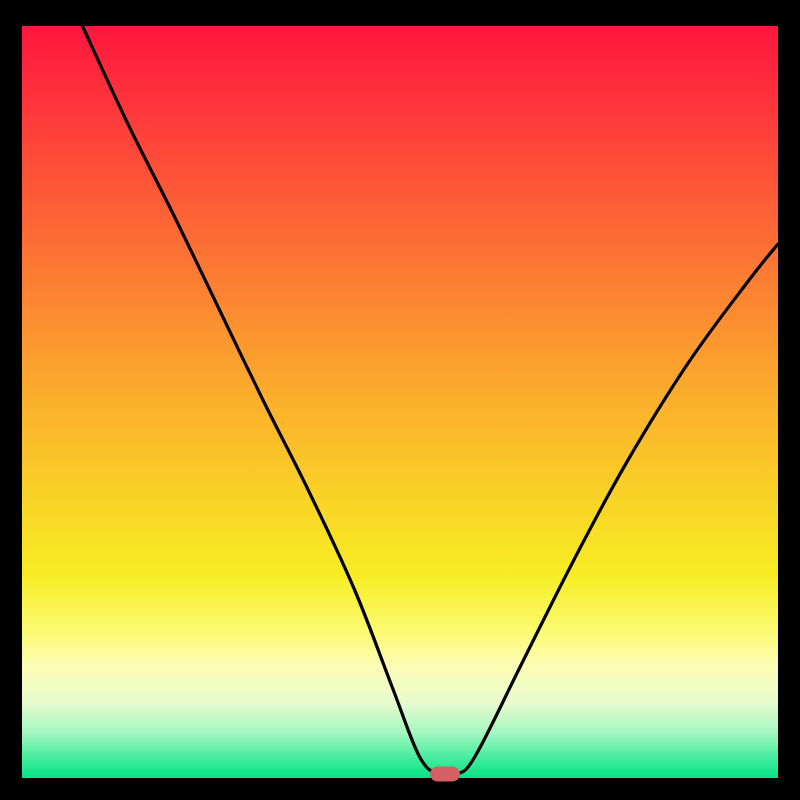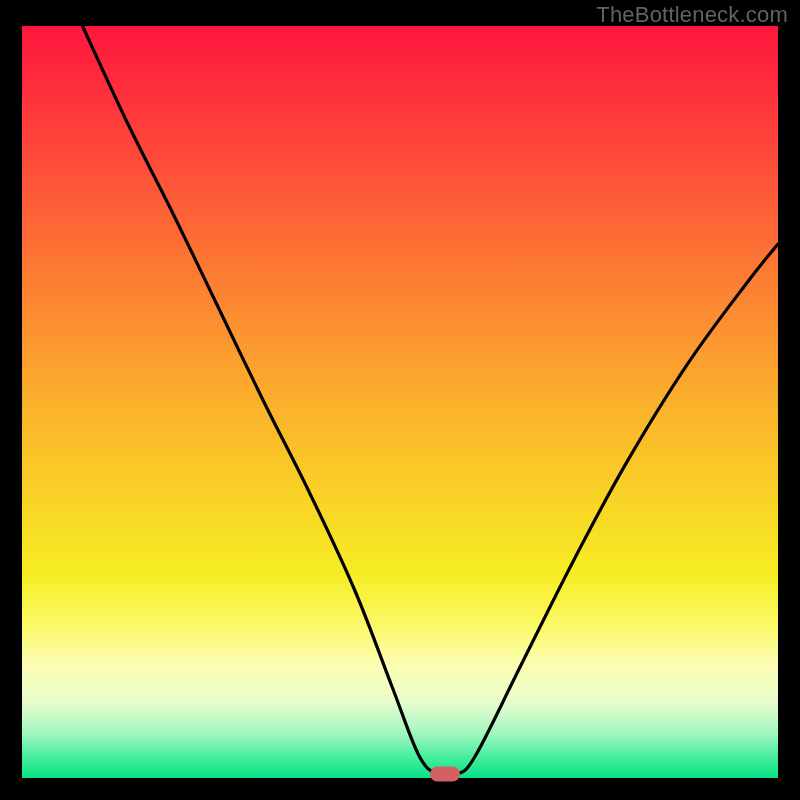--- a/index.html
+++ b/index.html
@@ -65,21 +65,20 @@
     background: #d55f63;
     border-radius: 8px;
     transform: translate(-50%, -50%);
     z-index: 4;
   }
 </style>
 </head>
 <body>
 
 <div class="frame">
-  <div class="watermark">TheBottleneck.com</div>
 
   <div class="plot-area">
     <svg class="curve" viewBox="0 0 756 752" preserveAspectRatio="none">
       <path id="curve-path" fill="none" stroke="#000000" stroke-width="3.2" stroke-linecap="round" stroke-linejoin="round" d="M 60.48 0.00 C 68.64 17.60, 89.51 63.92, 105.84 97.76 C 122.17 131.60, 134.87 154.84, 151.20 188.00 C 167.53 221.16, 180.23 248.16, 196.56 282.00 C 212.89 315.84, 225.59 342.84, 241.92 376.00 C 258.25 409.16, 270.95 432.40, 287.28 466.24 C 303.61 500.08, 317.67 528.81, 332.64 564.00 C 347.61 599.19, 358.87 631.98, 370.44 661.76 C 382.01 691.54, 388.74 713.87, 396.90 729.44 C 405.06 745.01, 409.00 744.86, 415.80 748.24 C 422.60 751.62, 427.90 751.62, 434.70 748.24 C 441.50 744.86, 442.03 749.07, 453.60 729.44 C 465.17 709.81, 481.27 674.39, 498.96 639.20 C 516.65 604.01, 532.83 570.47, 551.88 533.92 C 570.93 497.37, 584.39 471.35, 604.80 436.16 C 625.21 400.97, 643.51 370.89, 665.28 338.40 C 687.05 305.91, 709.43 277.34, 725.76 255.68 C 742.09 234.02, 750.56 224.85, 756.00 218.08"></path>
     </svg>
     <div id="marker" class="marker" style="left: 423.36px; top: 748.24px;"></div>
   </div>
 </div>
 
 </body></html>

